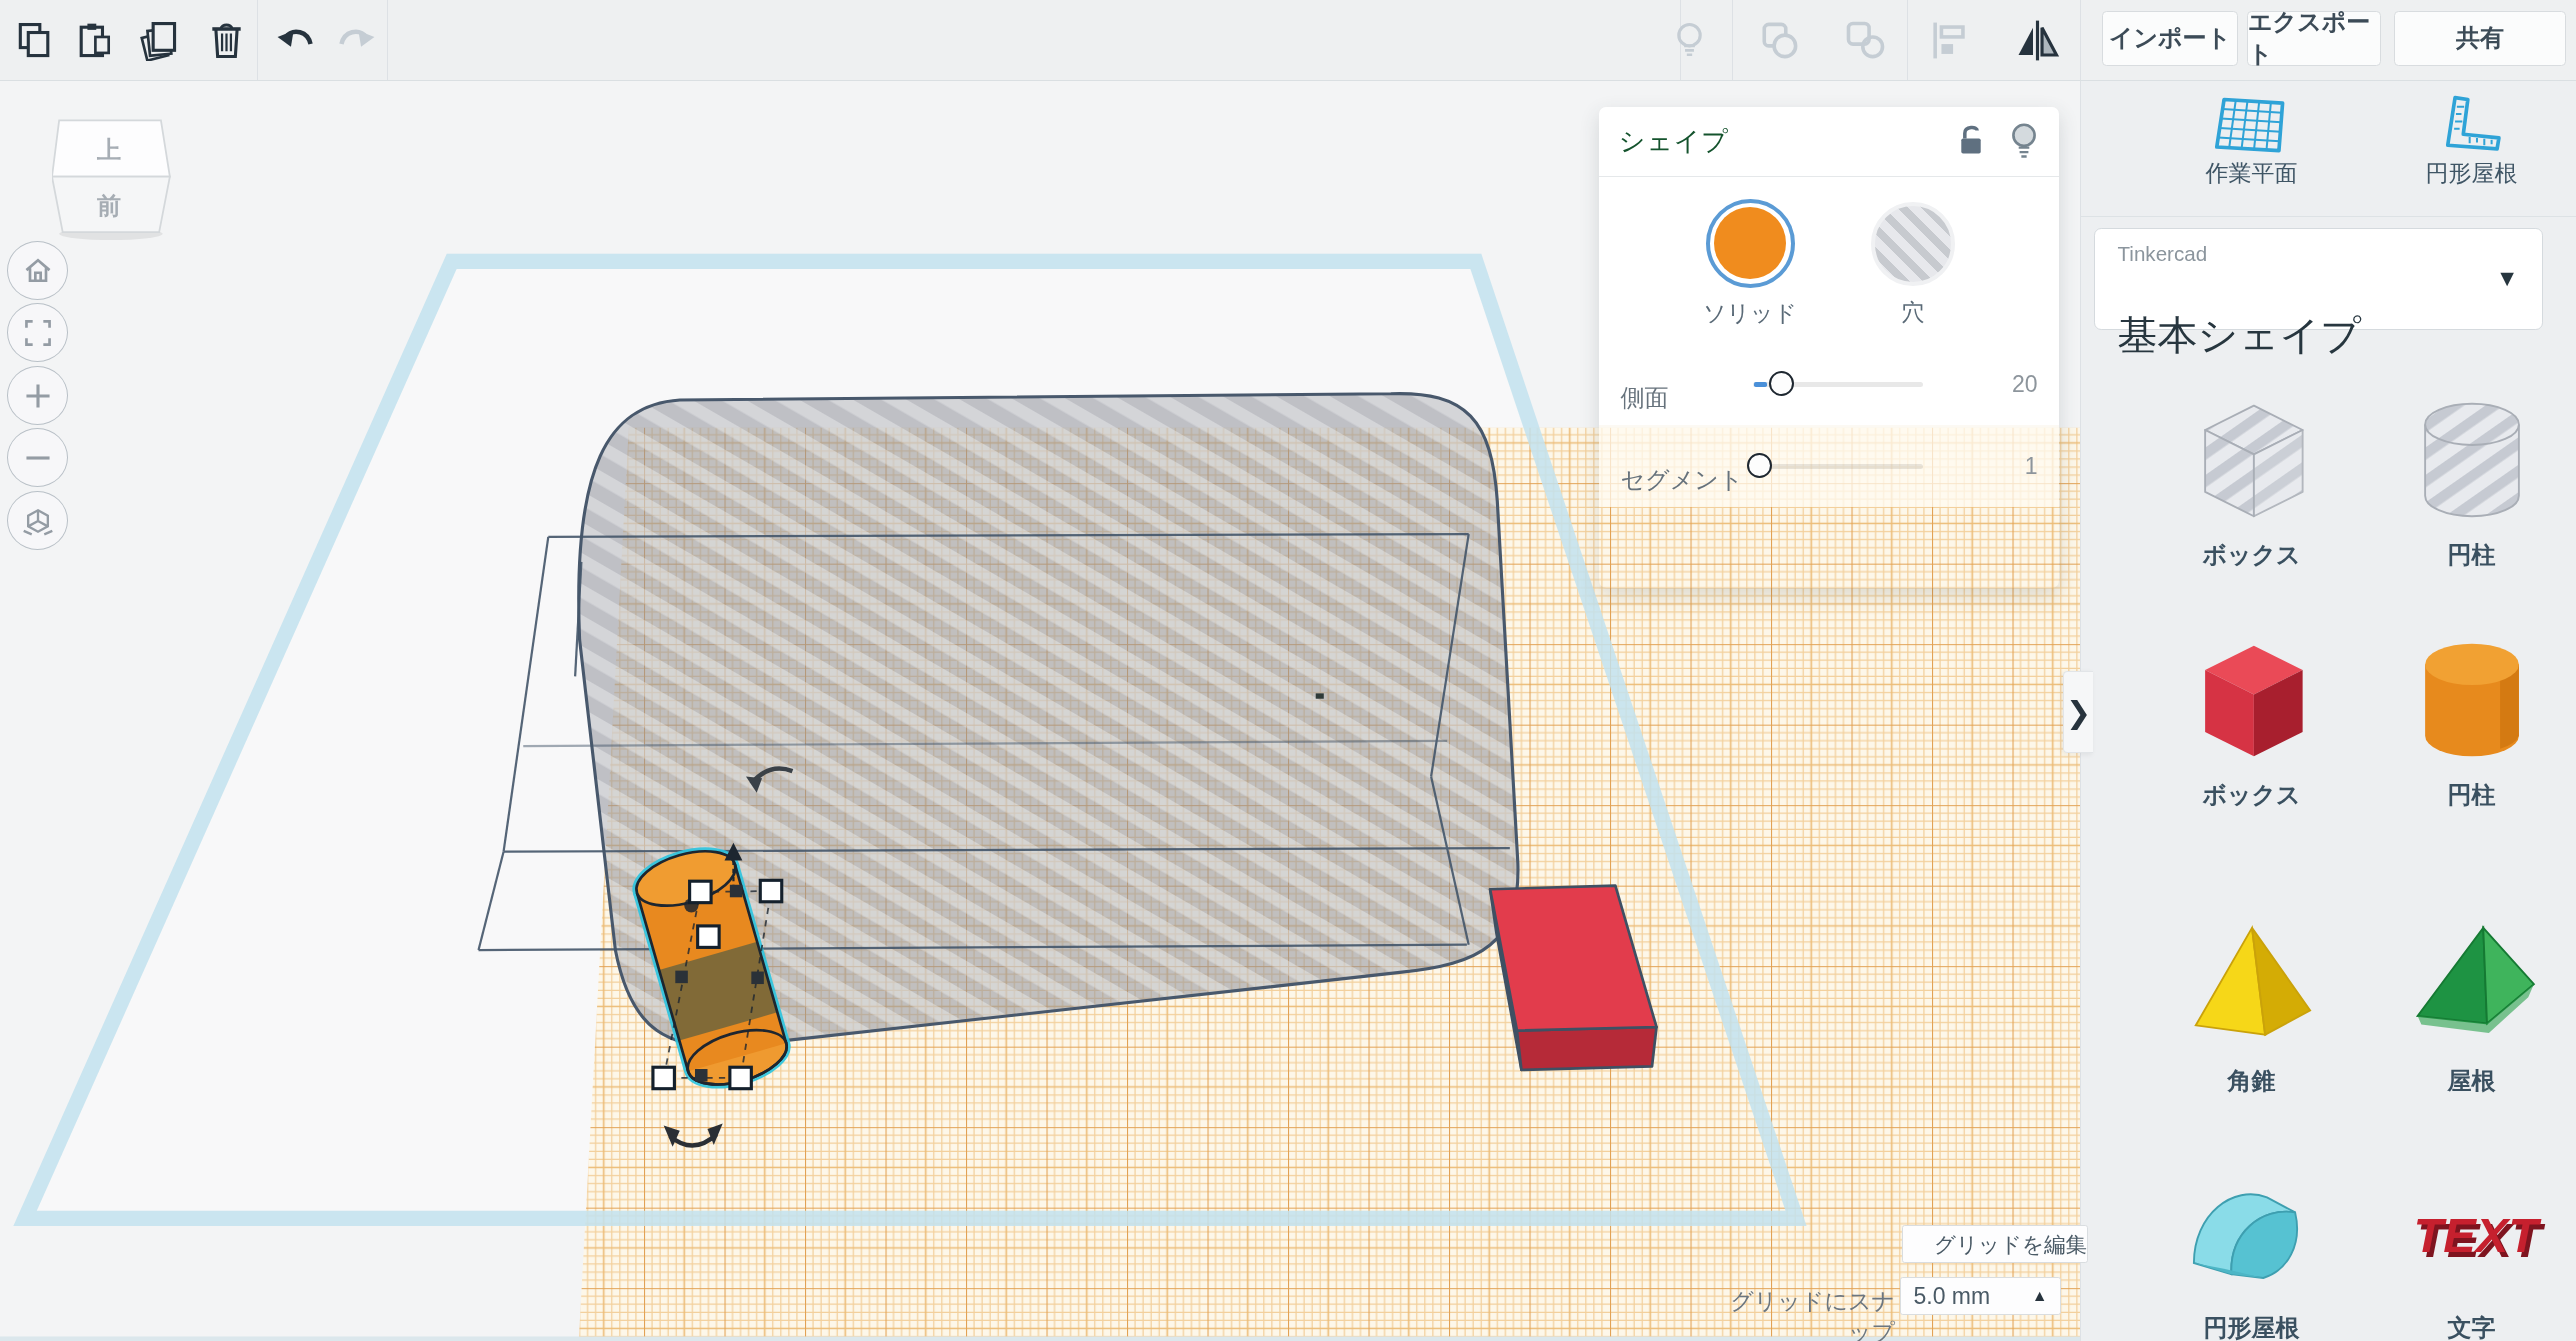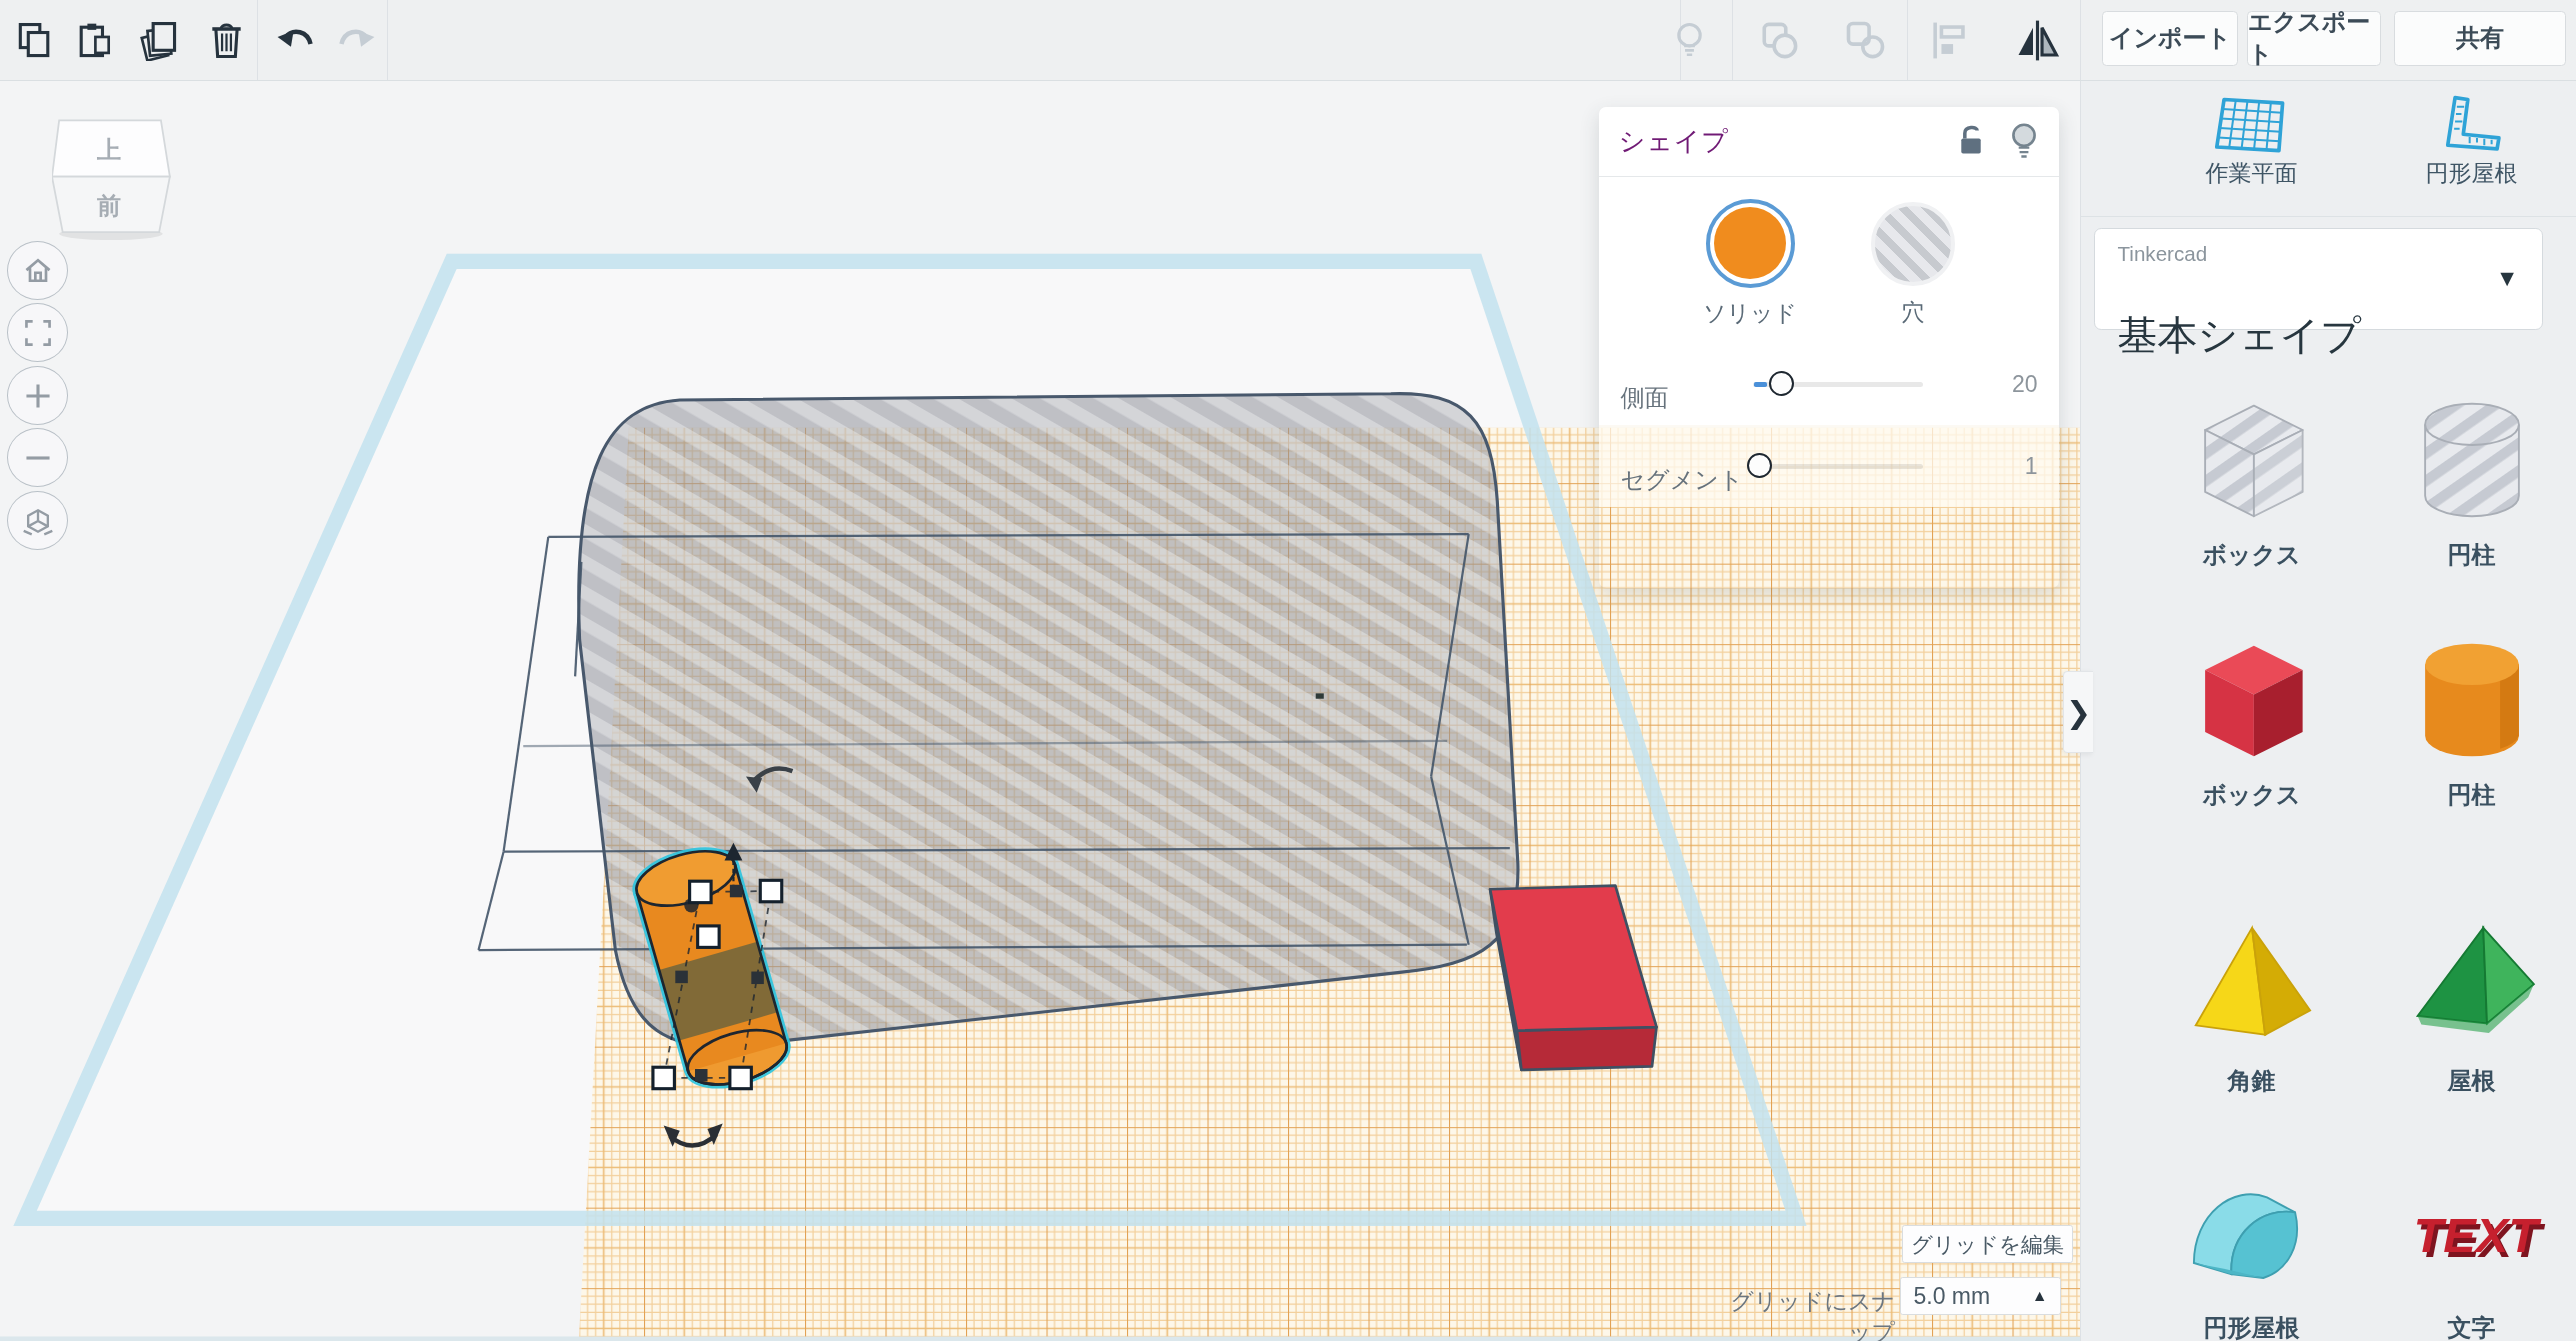--- a/index.html
+++ b/index.html
@@ -25,21 +25,21 @@
   .navcube{position:absolute;left:52px;top:116px;z-index:20;}
   .nav-circle{position:absolute;left:7.2px;width:61px;height:59px;border:1.8px solid #b9c0c7;
               border-radius:50%;display:flex;align-items:center;justify-content:center;
               background:rgba(250,250,251,.55);z-index:20;cursor:pointer;}
 
   
   .panel{position:absolute;left:1599px;top:107px;width:460px;height:481px;z-index:25;
          border-radius:7.2px;box-shadow:0 7.2px 19.7px rgba(50,60,70,.16);overflow:hidden;}
   .panel-header{height:70px;background:#fff;display:flex;align-items:center;padding:0 19.7px;
                 border-bottom:0.9px solid #e5e8ea;}
-  .panel-title{font-size:26px;color:#701a75;letter-spacing:0.9px;}
+  .panel-title{font-size:26px;color:#14532d;letter-spacing:0.9px;}
   .panel-hicons{margin-left:auto;display:flex;gap:23px;align-items:center;}
   .panel-solid-row{height:166px;background:#fff;display:flex;justify-content:center;gap:74px;
                    align-items:flex-start;padding-top:21.5px;}
   .swatch-col{display:flex;flex-direction:column;align-items:center;gap:10.7px;cursor:pointer;}
   .solid-outer{width:89px;height:89px;border-radius:50%;border:4.5px solid #5b9bd5;background:#fff;
                display:flex;align-items:center;justify-content:center;}
   .solid-inner{width:72px;height:72px;border-radius:50%;background:#f08c1e;}
   .hole-outer{width:84px;height:84px;margin-top:3.6px;border-radius:50%;border:4.5px solid #f0f1f3;
               background:repeating-linear-gradient(45deg,#c7cacf 0 8px,#e7e8ec 8px 17px);}
   .swatch-label{font-size:23px;color:#5a6a77;}
@@ -56,23 +56,23 @@
   .blue-dash{position:absolute;left:1.8px;top:11.6px;width:12.5px;height:4.5px;background:#4a90d9;border-radius:1.8px;}
   .slider-value{margin-left:auto;font-size:23px;color:#8d959c;min-width:50px;text-align:right;}
 
   
   .collapse-tab{position:absolute;left:2063px;top:671px;width:30px;height:82px;background:#f6f7f8;
                 border:0.9px solid #e2e5e8;border-right:none;border-radius:4.5px 0 0 4.5px;z-index:26;
                 display:flex;align-items:center;justify-content:center;font-size:30px;color:#27333d;
                 cursor:pointer;box-shadow:-1.8px 1.8px 5.4px rgba(0,0,0,.06);}
 
   
-  .edit-grid-btn{position:absolute;left:1902px;top:1225px;width:171px;height:38px;background:#fdfdfe;
+  .edit-grid-btn{position:absolute;left:1902px;top:1225px;width:186px;height:38px;background:#fdfdfe;
                  border:0.9px solid #d9dde0;border-radius:2.7px;display:flex;align-items:center;
-                 justify-content:center;font-size:21.5px;color:#4a5a66;z-index:20;cursor:pointer;}
+                 justify-content:flex-end;font-size:21.5px;color:#4a5a66;z-index:20;cursor:pointer;}
   .snap-label{position:absolute;left:1716px;top:1286px;width:179px;text-align:right;font-size:23px;
               color:#6b7680;z-index:20;}
   .snap-select{position:absolute;left:1900px;top:1277px;width:161px;height:38px;background:#fdfdfe;
                border:0.9px solid #d9dde0;border-radius:2.7px;display:flex;align-items:center;
                padding:0 12.5px;font-size:23px;color:#4a5a66;z-index:20;cursor:pointer;}
   .snap-caret{margin-left:auto;font-size:16px;color:#27333d;}
 
   
   .sidebar{position:absolute;left:2080px;top:81px;width:496px;height:1261px;background:#edeff1;
            border-left:0.9px solid #dde1e5;z-index:15;}

